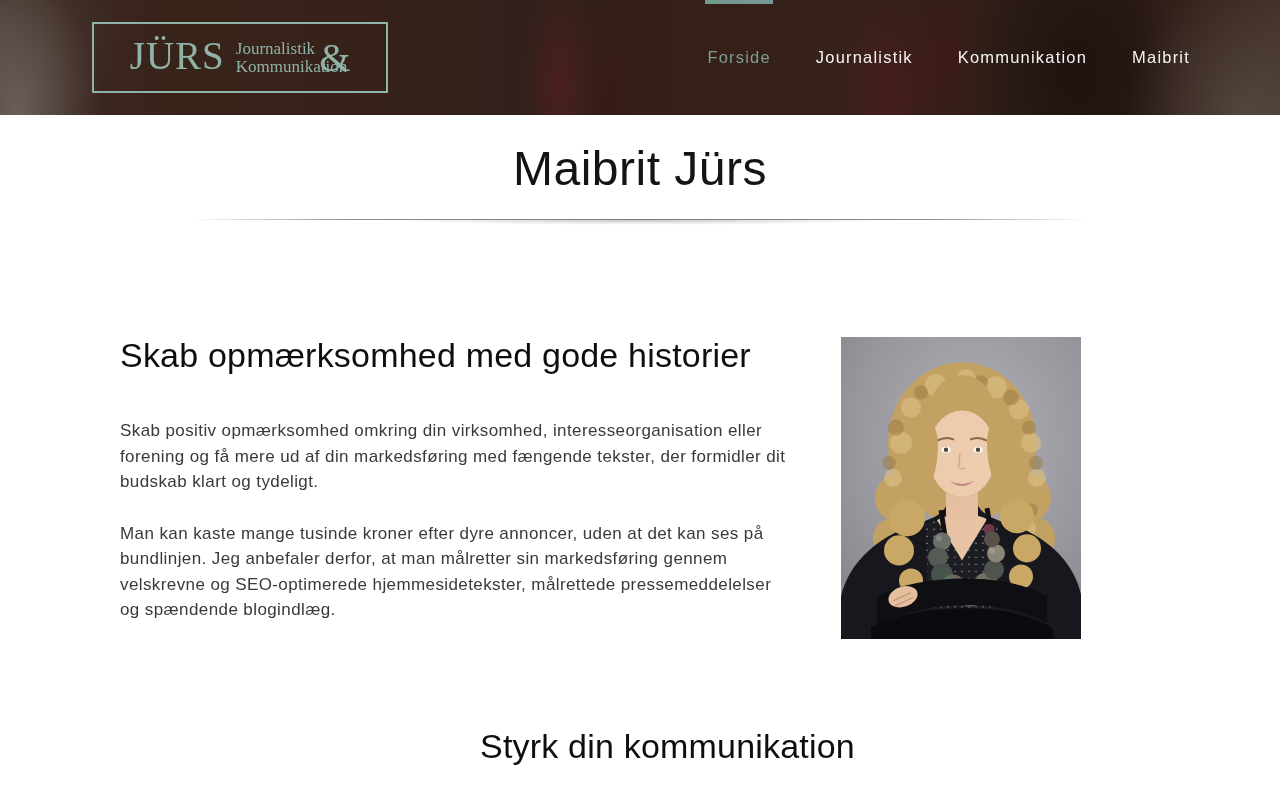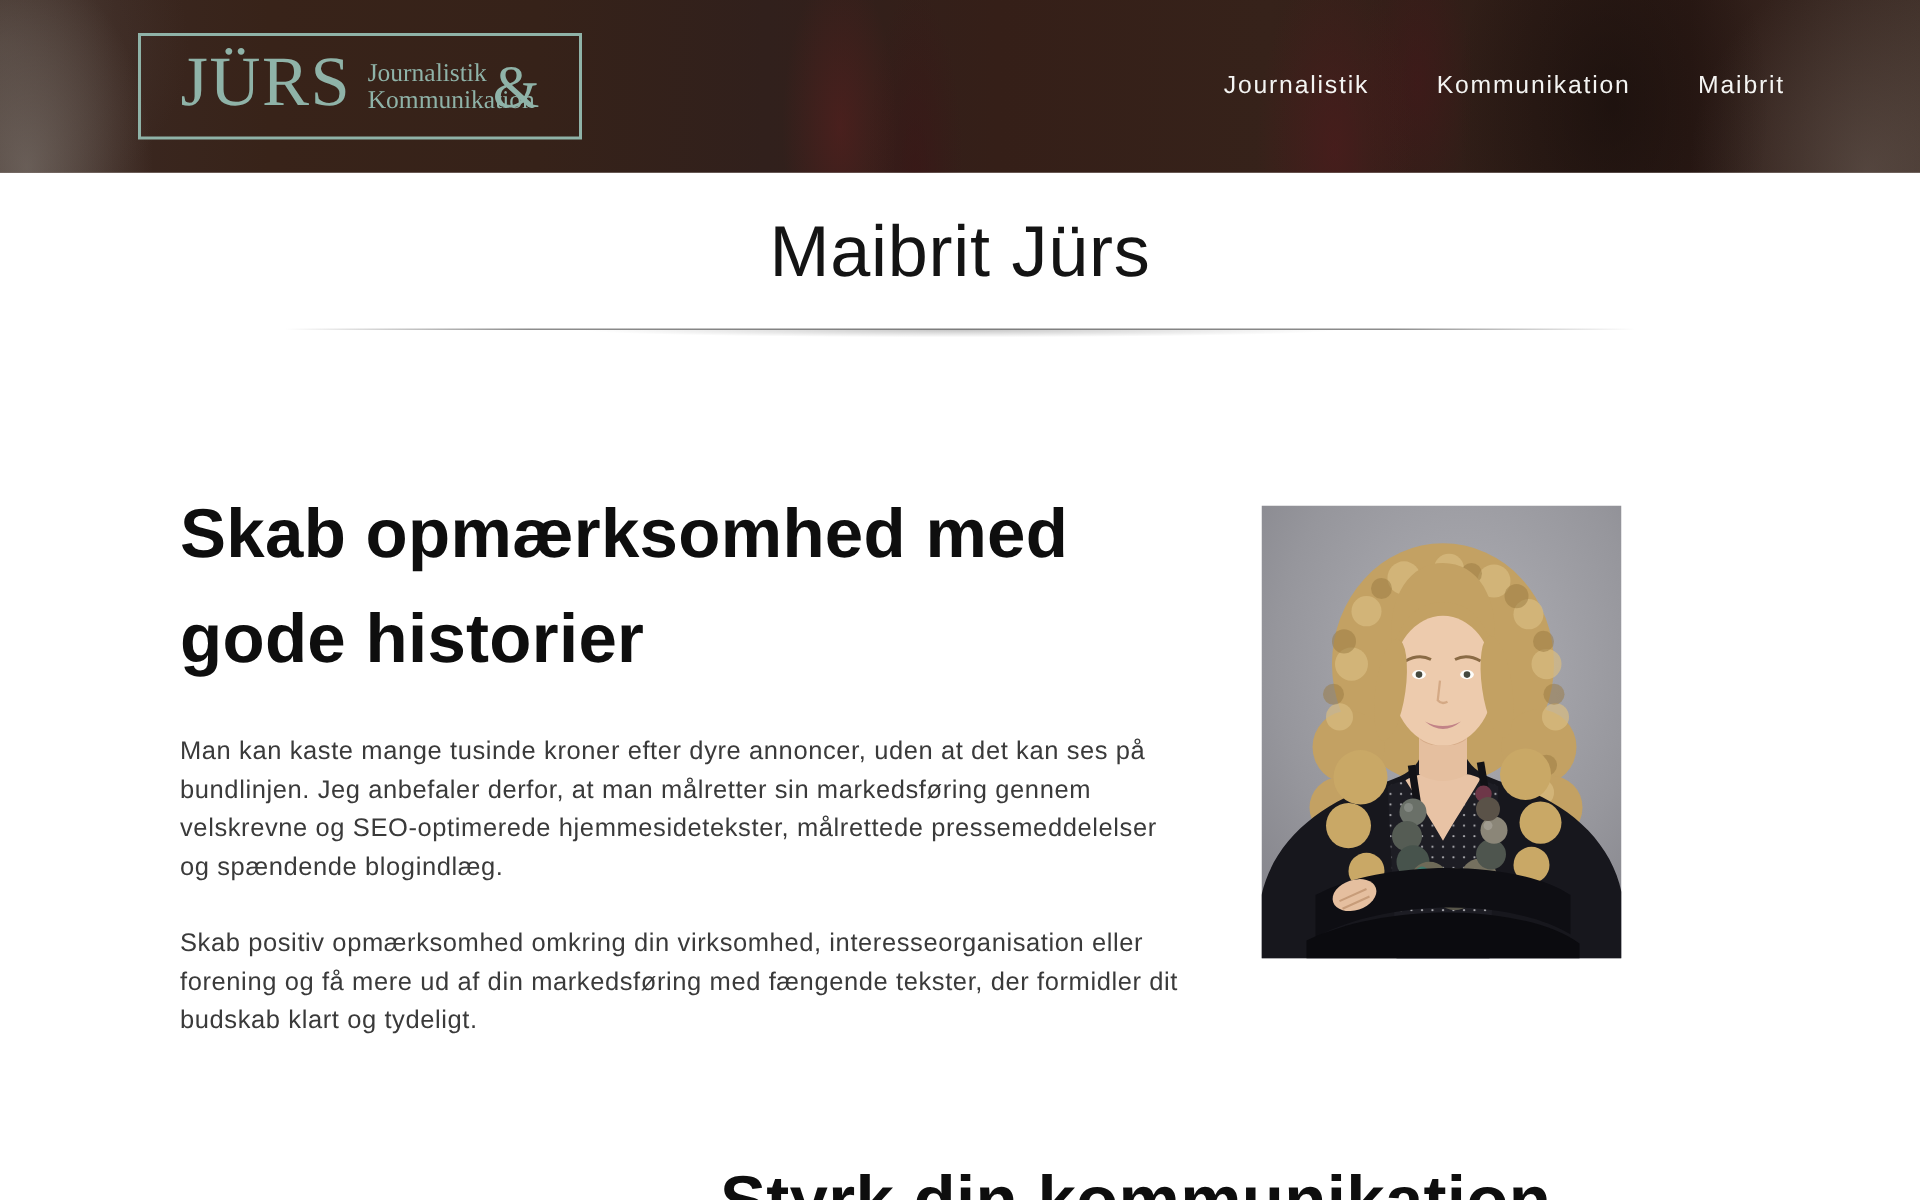--- a/index.html
+++ b/index.html
@@ -21,21 +21,21 @@
       radial-gradient(ellipse 170px 200px at 1245px 115px, rgba(125,113,105,.38), rgba(125,113,105,0) 70%),
       linear-gradient(90deg,#43332c 0%,#3a2720 6%,#382319 14%,#362219 28%,#31201c 40%,#351f18 52%,#36221a 66%,#2f1d17 80%,#2c1a15 88%,#3f2f28 100%);
   }
 
   .logo-box {
     position:absolute; left:92px; top:22px; width:296px; height:71px;
     border:2px solid #8FB3A8; color:#8FB3A8;
     display:flex; align-items:center; justify-content:center; gap:11px;
     cursor:pointer;
   }
-  .logo-name { font-family:"Liberation Serif", serif; font-size:47px; line-height:1;
+  .logo-name { font-family:"Liberation Serif", serif; font-size:39px; line-height:1;
     letter-spacing:1px; padding-bottom:4px; }
   .logo-tagline { display:grid; grid-template-columns:auto auto; column-gap:4px;
     align-items:center; font-family:"Liberation Serif", serif; line-height:1.05; }
   .tl-top    { grid-row:1; grid-column:1; font-size:17px; }
   .tl-amp    { grid-row:1 / span 2; grid-column:2; font-size:40px; line-height:.9; }
   .tl-bottom { grid-row:2; grid-column:1 / span 2; font-size:17px; }
 
   .main-nav { position:absolute; top:0; right:90px; height:115px;
     display:flex; gap:45px; align-items:stretch; }
   .nav-item { position:relative; display:flex; align-items:center;
@@ -52,21 +52,21 @@
   .divider { position:relative; width:900px; height:1px; margin:22px auto 0;
     background:linear-gradient(90deg, rgba(140,140,140,0) 0%, rgba(128,128,128,.9) 18%,
       #7c7c7c 50%, rgba(128,128,128,.9) 82%, rgba(140,140,140,0) 100%); }
   .divider::after { content:""; position:absolute; top:1px; left:10%; right:10%; height:7px;
     background:radial-gradient(ellipse 50% 100% at 50% 0, rgba(0,0,0,.22), rgba(0,0,0,0) 70%); }
 
   
   .intro-section { margin:100px 0 0 120px; width:961px;
     display:flex; justify-content:space-between; align-items:flex-start; }
   .intro-text { width:676px; }
-  .section-heading { font-size:46px; font-weight:700; line-height:70px;
+  .section-heading { font-size:34px; font-weight:400; line-height:70px;
     letter-spacing:.2px; color:#0e0e0e; }
   .intro-text p { margin-top:26px; font-size:17px; line-height:25.5px;
     letter-spacing:.4px; color:#3a3a3a; }
   .intro-text p:first-of-type { margin-top:28px; }
 
   .portrait-frame { flex:none; width:240px; height:302px; margin-top:17px; }
   .portrait-frame svg { display:block; width:100%; height:100%; }
 
   
   .next-section { margin:72px 0 0 480px; width:680px; }
@@ -78,35 +78,36 @@
   <div class="logo-box">
     <span class="logo-name">JÜRS</span>
     <span class="logo-tagline">
       <span class="tl-top">Journalistik</span>
       <span class="tl-amp">&amp;</span>
       <span class="tl-bottom">Kommunikation</span>
     </span>
   </div>
 
   <nav class="main-nav">
+    <a class="nav-item active">Forside</a>
     <a class="nav-item">Journalistik</a>
     <a class="nav-item">Kommunikation</a>
     <a class="nav-item">Maibrit</a>
   </nav>
 </header>
 
 <main>
   <h1 class="page-title">Maibrit Jürs</h1>
   <div class="divider"></div>
 
   <section class="intro-section">
     <div class="intro-text">
       <h2 class="section-heading">Skab opmærksomhed med gode historier</h2>
+      <p>Skab positiv opmærksomhed omkring din virksomhed, interesseorganisation eller forening og få mere ud af din markedsføring med fængende tekster, der formidler dit budskab klart og tydeligt.</p>
       <p>Man kan kaste mange tusinde kroner efter dyre annoncer, uden at det kan ses på bundlinjen. Jeg anbefaler derfor, at man målretter sin markedsføring gennem velskrevne og SEO-optimerede hjemmesidetekster, målrettede pressemeddelelser og spændende blogindlæg.</p>
-      <p>Skab positiv opmærksomhed omkring din virksomhed, interesseorganisation eller forening og få mere ud af din markedsføring med fængende tekster, der formidler dit budskab klart og tydeligt.</p>
     </div>
 
     <div class="portrait-frame">
       <svg viewBox="0 0 240 300" preserveAspectRatio="none">
         <defs>
           <radialGradient id="pbg" cx="0.55" cy="0.35" r="0.85">
             <stop offset="0" stop-color="#b0b0b6"></stop>
             <stop offset="0.6" stop-color="#96969c"></stop>
             <stop offset="1" stop-color="#7f7f86"></stop>
           </radialGradient>

